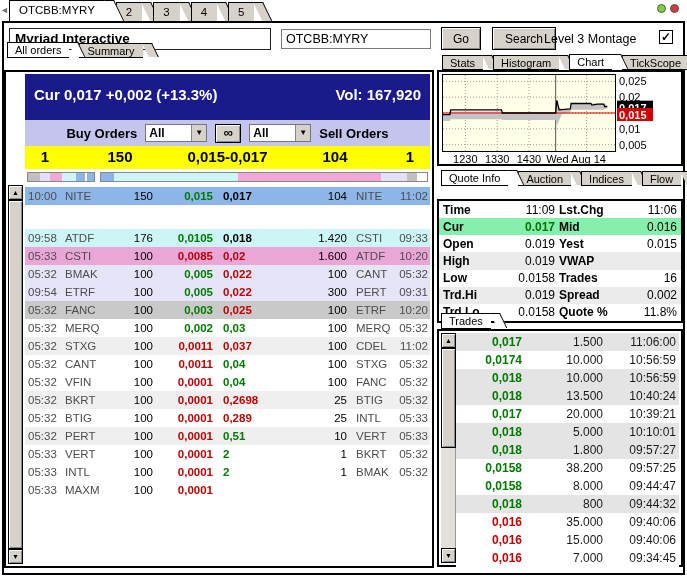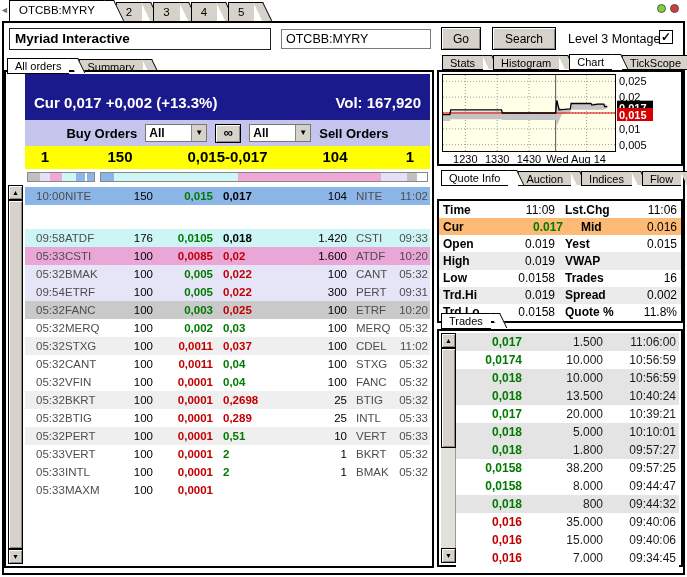--- a/index.html
+++ b/index.html
@@ -29,49 +29,49 @@
   
   .titlefield { position:absolute; left:9px; top:28px; width:262px; height:22px; background:#fff;
                 border:1px solid #222; font-size:13.5px; font-weight:bold; line-height:20px; padding-left:5px; }
   .syminput { position:absolute; left:281px; top:29px; width:150px; height:20px; border:1px solid #7a7a7a;
               font-family:"Liberation Sans",sans-serif; font-size:12.5px; padding-left:4px; }
   .btn { position:absolute; top:27px; height:23px; background:#D6D2CA; border:1px solid #000;
          box-shadow:inset 1px 1px 0 #fff, inset -1px -1px 0 #8a8a8a; font-family:"Liberation Sans",sans-serif;
          font-size:12px; cursor:pointer; }
   .btn.go { left:441px; width:40px; }
   .btn.search { left:492px; width:64px; }
-  .montage-label { position:absolute; left:568px; top:32px; font-size:12.5px; }
+  .montage-label { position:absolute; left:544px; top:32px; font-size:12.5px; }
   .checkbox { position:absolute; left:659px; top:30px; width:14px; height:14px; background:#fff;
               border:1px solid #000; font-size:12px; font-weight:bold; line-height:12px; text-align:center; cursor:pointer; }
 
   
-  #left-tabs  { position:absolute; left:7px;  top:58px;align-items:flex-end; }
+  #left-tabs  { position:absolute; left:7px;  top:42px;align-items:flex-end; }
   .lpanel { position:absolute; left:4px; top:70px; width:430px; height:498px; border:2px solid #000; background:#fff; }
   .lcontent { position:absolute; left:19px; top:2px; right:2px; bottom:2px; }
   .navy { height:46px; background:#1A1A8C; color:#fff; font-size:15px; font-weight:bold;
-          display:flex; justify-content:space-between; padding:20px 9px 0 9px; }
+          display:flex; justify-content:space-between; padding:12px 9px 0 9px; }
   .filterrow { height:26px; background:#C4C4EC; display:flex; align-items:center; justify-content:center; gap:8px; }
   .filterrow .flabel { font-size:13px; font-weight:bold; }
   .dd { display:flex; width:62px; height:18px; border:1px solid #777; background:#fff; cursor:pointer; }
   .dd .val { flex:1; font-size:12px; font-weight:bold; padding-left:3px; line-height:16px; }
   .dd .arr { width:15px; background:#D6D2CA; border-left:1px solid #888; font-size:8px; line-height:16px; text-align:center; }
   .linkbtn { width:26px; height:19px; background:#D6D2CA; border:1px solid #000;
              box-shadow:inset 1px 1px 0 #fff, inset -1px -1px 0 #8a8a8a;
              font-size:13px; font-weight:bold; line-height:16px; text-align:center; cursor:pointer; }
   .bborow { height:23px; background:#FFFF00; display:grid; grid-template-columns:40px 110px 1fr 110px 40px;
             font-size:15px; font-weight:bold; line-height:22px; text-align:center; }
   .depthstrip { height:16px; background:#fff; display:flex; align-items:center; padding:0 2px; }
   .dbar { height:10px; border:1px solid #888; display:flex; overflow:hidden; background:#fff; }
   #depth-left { width:68px; margin-right:5px; }
   #depth-right { flex:1; }
   .dseg { height:100%; }
   .orders { margin-top:2px; }
   .orow { display:grid; grid-template-columns:36px 44px 48px 60px 8px 54px 72px 44px 39px;
           height:18px; line-height:18px; font-size:11.5px; cursor:default; }
-  .orow .tm { color:#4d4d4d; padding-left:11px; }
+  .orow .tm { color:#4d4d4d; padding-left:3px; }
   .orow .mm { color:#4d4d4d; padding-left:4px; }
   .orow .sz { text-align:right; color:#000; }
   .orow .pb { text-align:right; font-weight:bold; }
   .orow .ps { text-align:left; font-weight:bold; padding-left:2px; }
   .orow .ss { text-align:right; color:#000; }
   .orow .ms { padding-left:9px; color:#4d4d4d; }
   .orow .ts { text-align:right; color:#4d4d4d; padding-right:2px; }
 
   
   .vscroll { position:absolute; width:15px; background:#E2E0DB; border-right:1px solid #999; }
@@ -89,21 +89,21 @@
 
   
   #chart-tabs { position:absolute; left:442px; top:54px; }
   .chartpanel { position:absolute; left:437px; top:70px; width:246px; height:96px; border:2px solid #000; background:#fff; }
   #quote-tabs { position:absolute; left:441px; top:170px; }
   .quotepanel { position:absolute; left:437px; top:199px; width:246px; height:124px; border:2px solid #000; background:#fff;
                 display:flex; flex-direction:column; }
   .qrow { flex:1; display:grid; grid-template-columns:50px 62px 60px 1fr; font-size:12px; align-items:center; padding:0 4px; }
   .qrow .ql { font-weight:bold; }
   .qrow .qv { text-align:right; }
-  .qrow .ql2 { font-weight:bold; padding-left:10px; }
+  .qrow .ql2 { font-weight:bold; padding-left:4px; }
   #trades-tab { position:absolute; left:441px; top:313px; }
   .tradespanel { position:absolute; left:437px; top:329px; width:246px; height:238px; border:2px solid #000; background:#fff; }
   .trows { position:absolute; left:17px; top:2px; right:2px; }
   .trow { display:grid; grid-template-columns:66px 1fr 76px; height:18px; line-height:18px; font-size:12px; cursor:default; }
   .trow .tp { text-align:right; font-weight:bold; }
   .trow .tsz { text-align:right; color:#1a1a1a; }
   .trow .ttm { text-align:right; color:#1a1a1a; padding-right:3px; }
 </style>
 </head>
 <body>
@@ -413,21 +413,21 @@
       <div class="tab small">Indices</div>
       <div class="tab small">Flow</div>
     </div>
   <div class="quotepanel" id="quote-rows">
       <div class="qrow" style="background: rgb(255, 255, 255);">
         <span class="ql">Time</span>
         <span class="qv">11:09</span>
         <span class="ql2">Lst.Chg</span>
         <span class="qv">11:06</span>
       </div>
-      <div class="qrow" style="background: #fdba74; gap: 8px;">
+      <div class="qrow" style="background: #86efac;">
         <span class="ql">Cur</span>
         <span class="qv" style="color: rgb(0, 122, 0); font-weight: bold;">0.017</span>
         <span class="ql2">Mid</span>
         <span class="qv">0.016</span>
       </div>
       <div class="qrow" style="background: rgb(255, 255, 255);">
         <span class="ql">Open</span>
         <span class="qv">0.019</span>
         <span class="ql2">Yest</span>
         <span class="qv">0.015</span>

